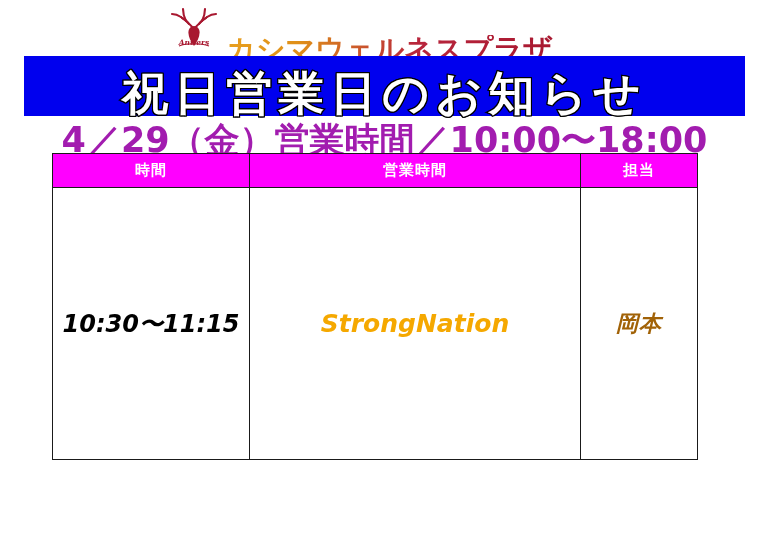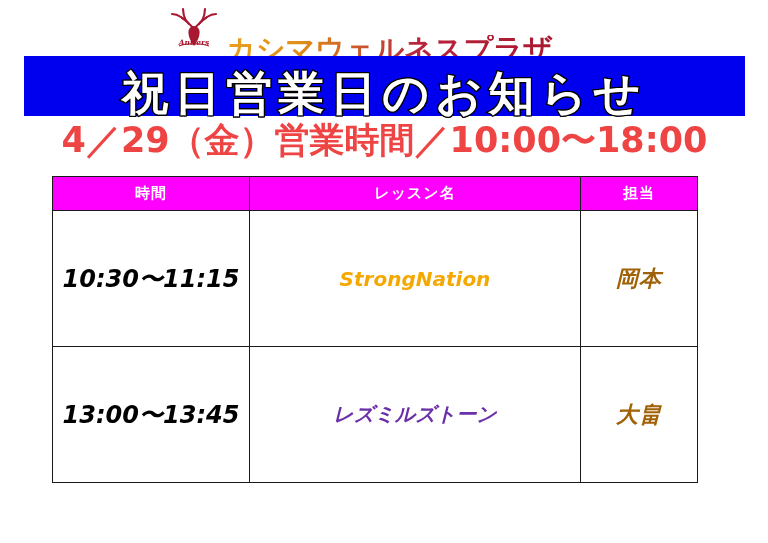--- a/index.html
+++ b/index.html
@@ -54,28 +54,28 @@
     white-space:nowrap;
   }
 
   
   #subtitle {
     position:absolute; left:24px; top:118px; width:721px; height:44px;
     display:flex; align-items:center; justify-content:center;
   }
   #subtitle-text {
     font-size:35px; font-weight:bold; line-height:1;
-    color:#ef4444; white-space:nowrap;
+    color:#a21caf; white-space:nowrap;
     letter-spacing:0px;
     font-family:"DejaVu Sans", sans-serif;
   }
 
   
   #schedule {
-    position:absolute; left:52px; top:176px;
+    position:absolute; left:52px; top:153px;
     width:645px; height:307px;
     border-collapse:collapse;
     table-layout:fixed;
     border:1.6px solid #111111;
   }
   #schedule col.c-time   { width:197px; }
   #schedule col.c-lesson { width:331px; }
   #schedule col.c-staff  { width:117px; }
 
   #schedule th, #schedule td {
@@ -94,21 +94,21 @@
   #schedule tbody tr { height:68px; }
   #schedule tbody td { background:#ffffff;font-style:italic; }
 
   .cell-time {
     font-size:24px; font-weight:bold; color:#000000;
     font-style:italic;
     letter-spacing:0px;
     font-family:"DejaVu Sans", sans-serif;
   }
   .cell-lesson {
-    font-size:20px; font-weight:bold;
+    font-size:25px; font-weight:bold;
     letter-spacing:0px;
     font-family:"DejaVu Sans", sans-serif;
   }
   .cell-staff {
     font-size:22px; font-weight:bold; color:#a16207;
     letter-spacing:1px;
   }
 </style>
 </head>
 <body>
@@ -154,29 +154,24 @@
 
 <table id="schedule">
   <colgroup>
     <col class="c-time">
     <col class="c-lesson">
     <col class="c-staff">
   </colgroup>
   <thead>
     <tr>
       <th>時間</th>
-      <th>レッスン名</th>
+      <th>営業時間</th>
       <th>担当</th>
     </tr>
   </thead>
   <tbody>
     <tr>
       <td class="cell-time">10:30〜11:15</td>
       <td class="cell-lesson" style="color: rgb(245, 168, 0);">StrongNation</td>
       <td class="cell-staff">岡本</td>
     </tr>
-    <tr>
-      <td class="cell-time">13:00〜13:45</td>
-      <td class="cell-lesson" style="color: rgb(107, 47, 168);">レズミルズトーン</td>
-      <td class="cell-staff">大畠</td>
-    </tr>
   </tbody>
 </table>
 
 </body></html>

